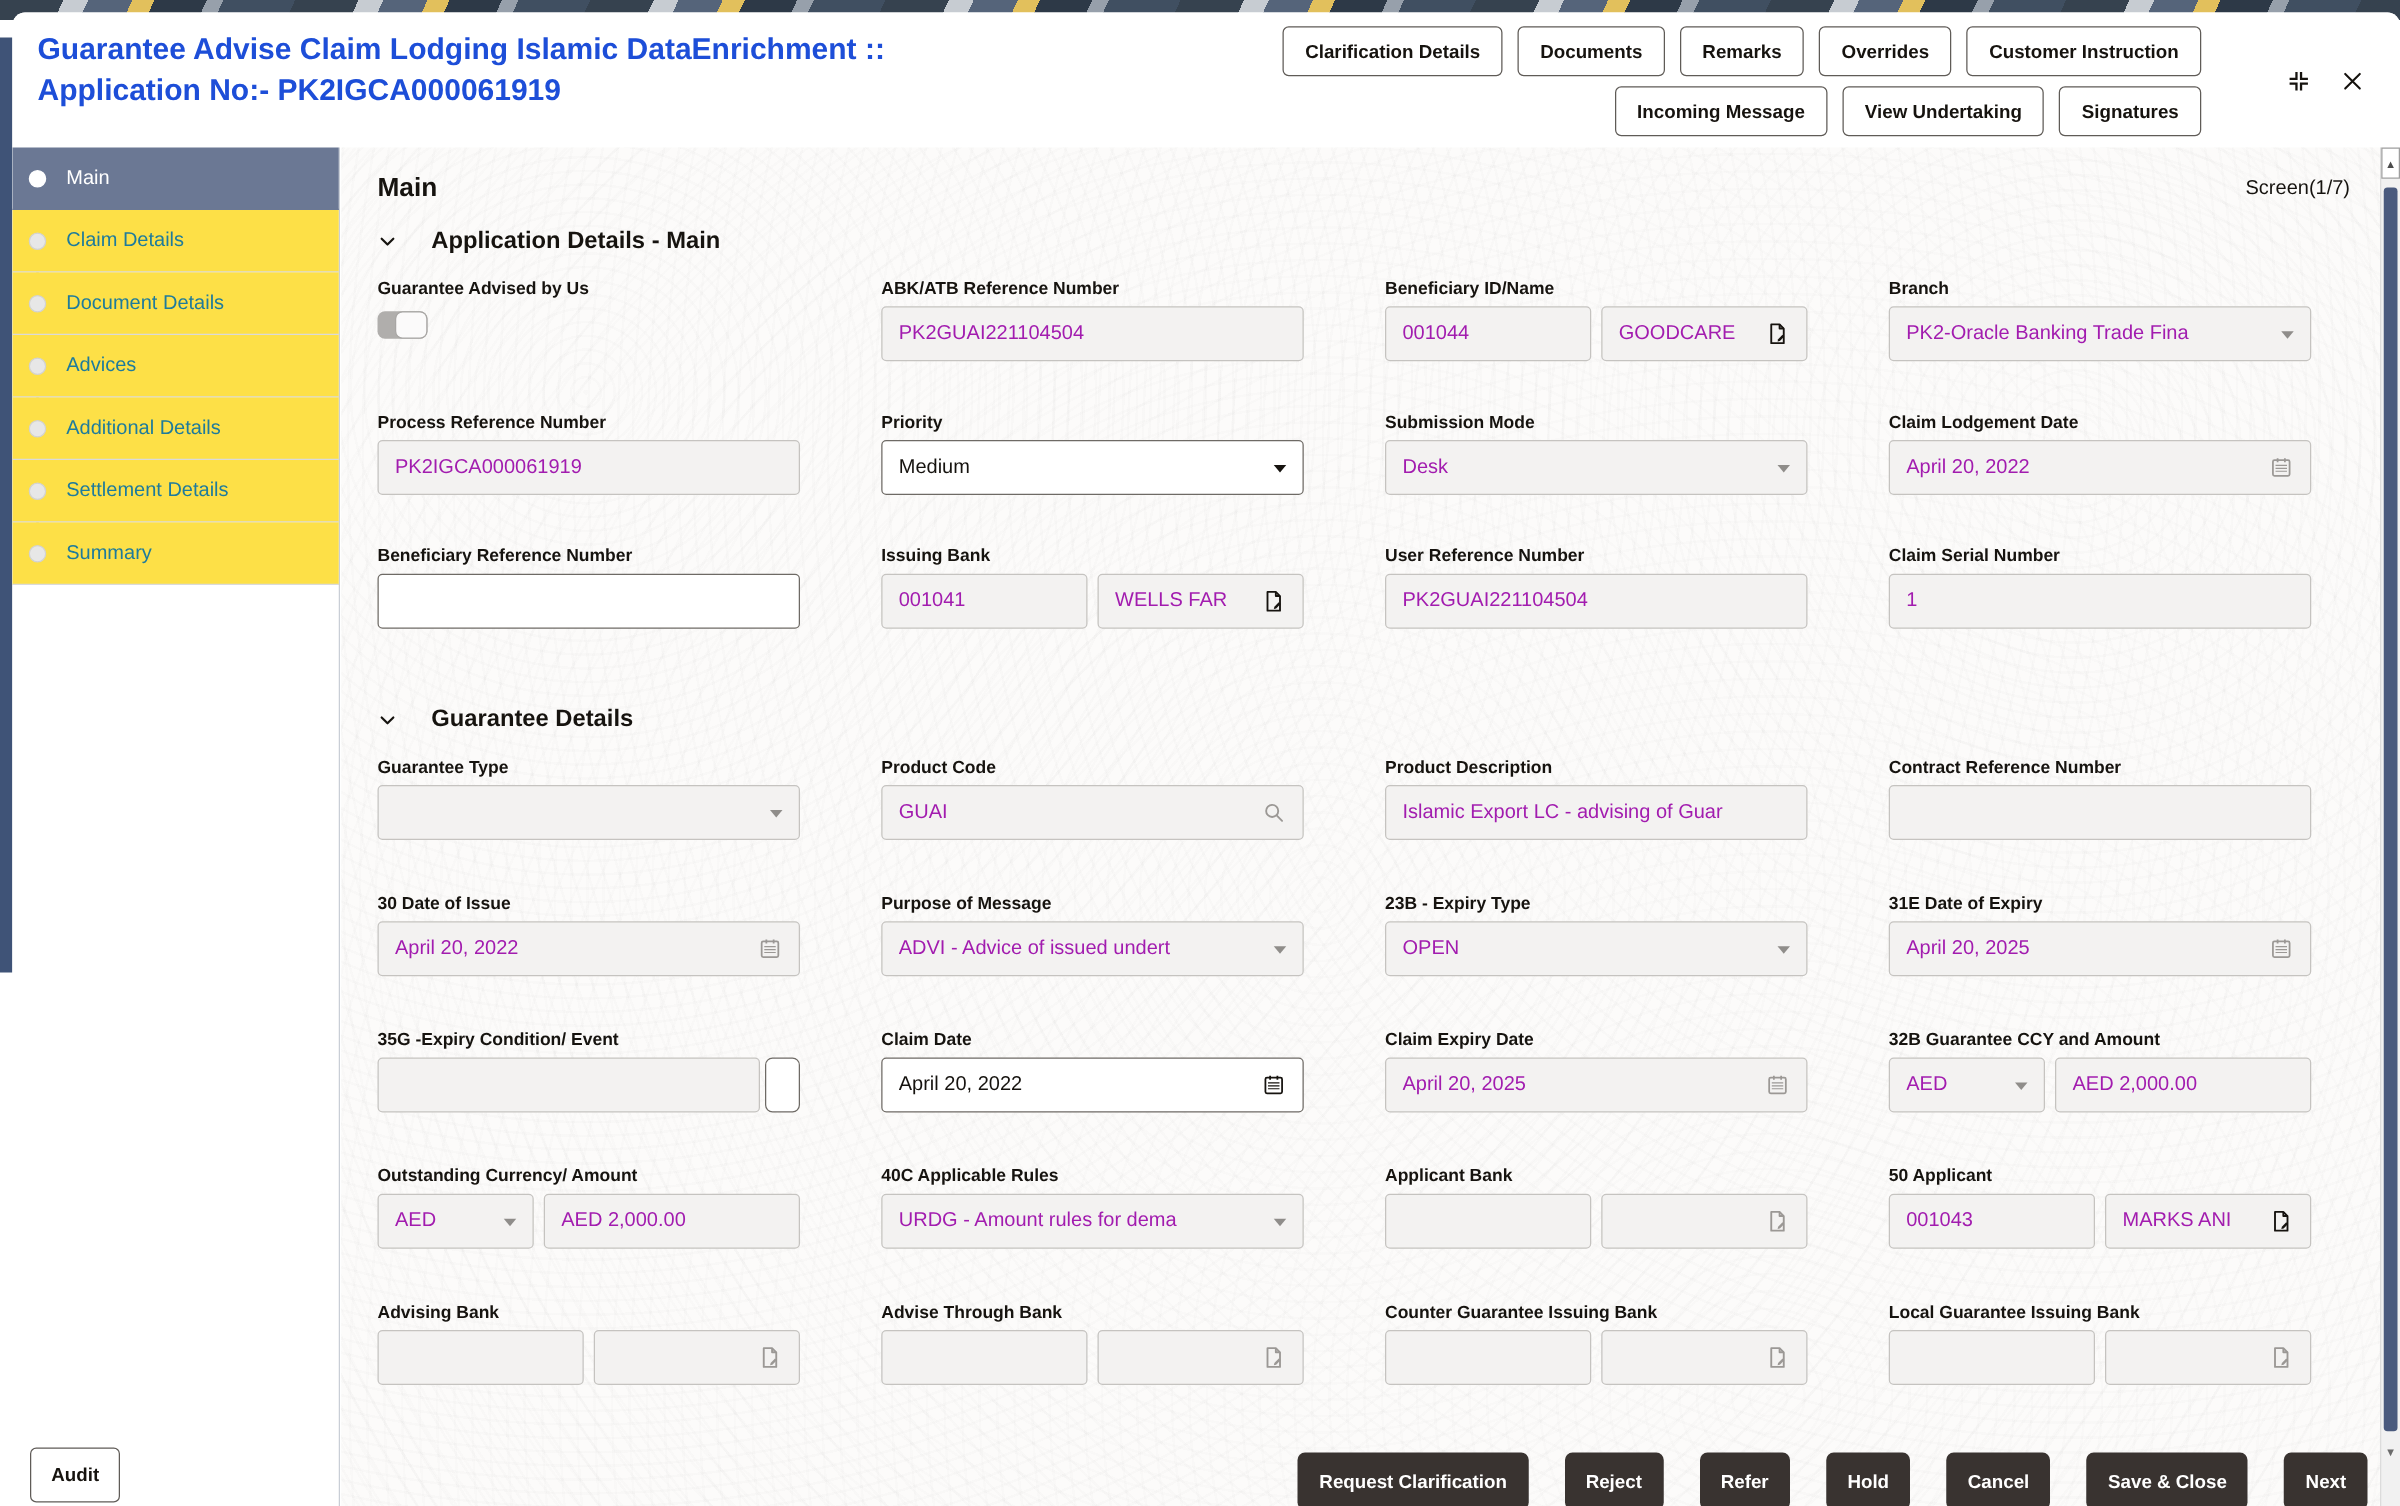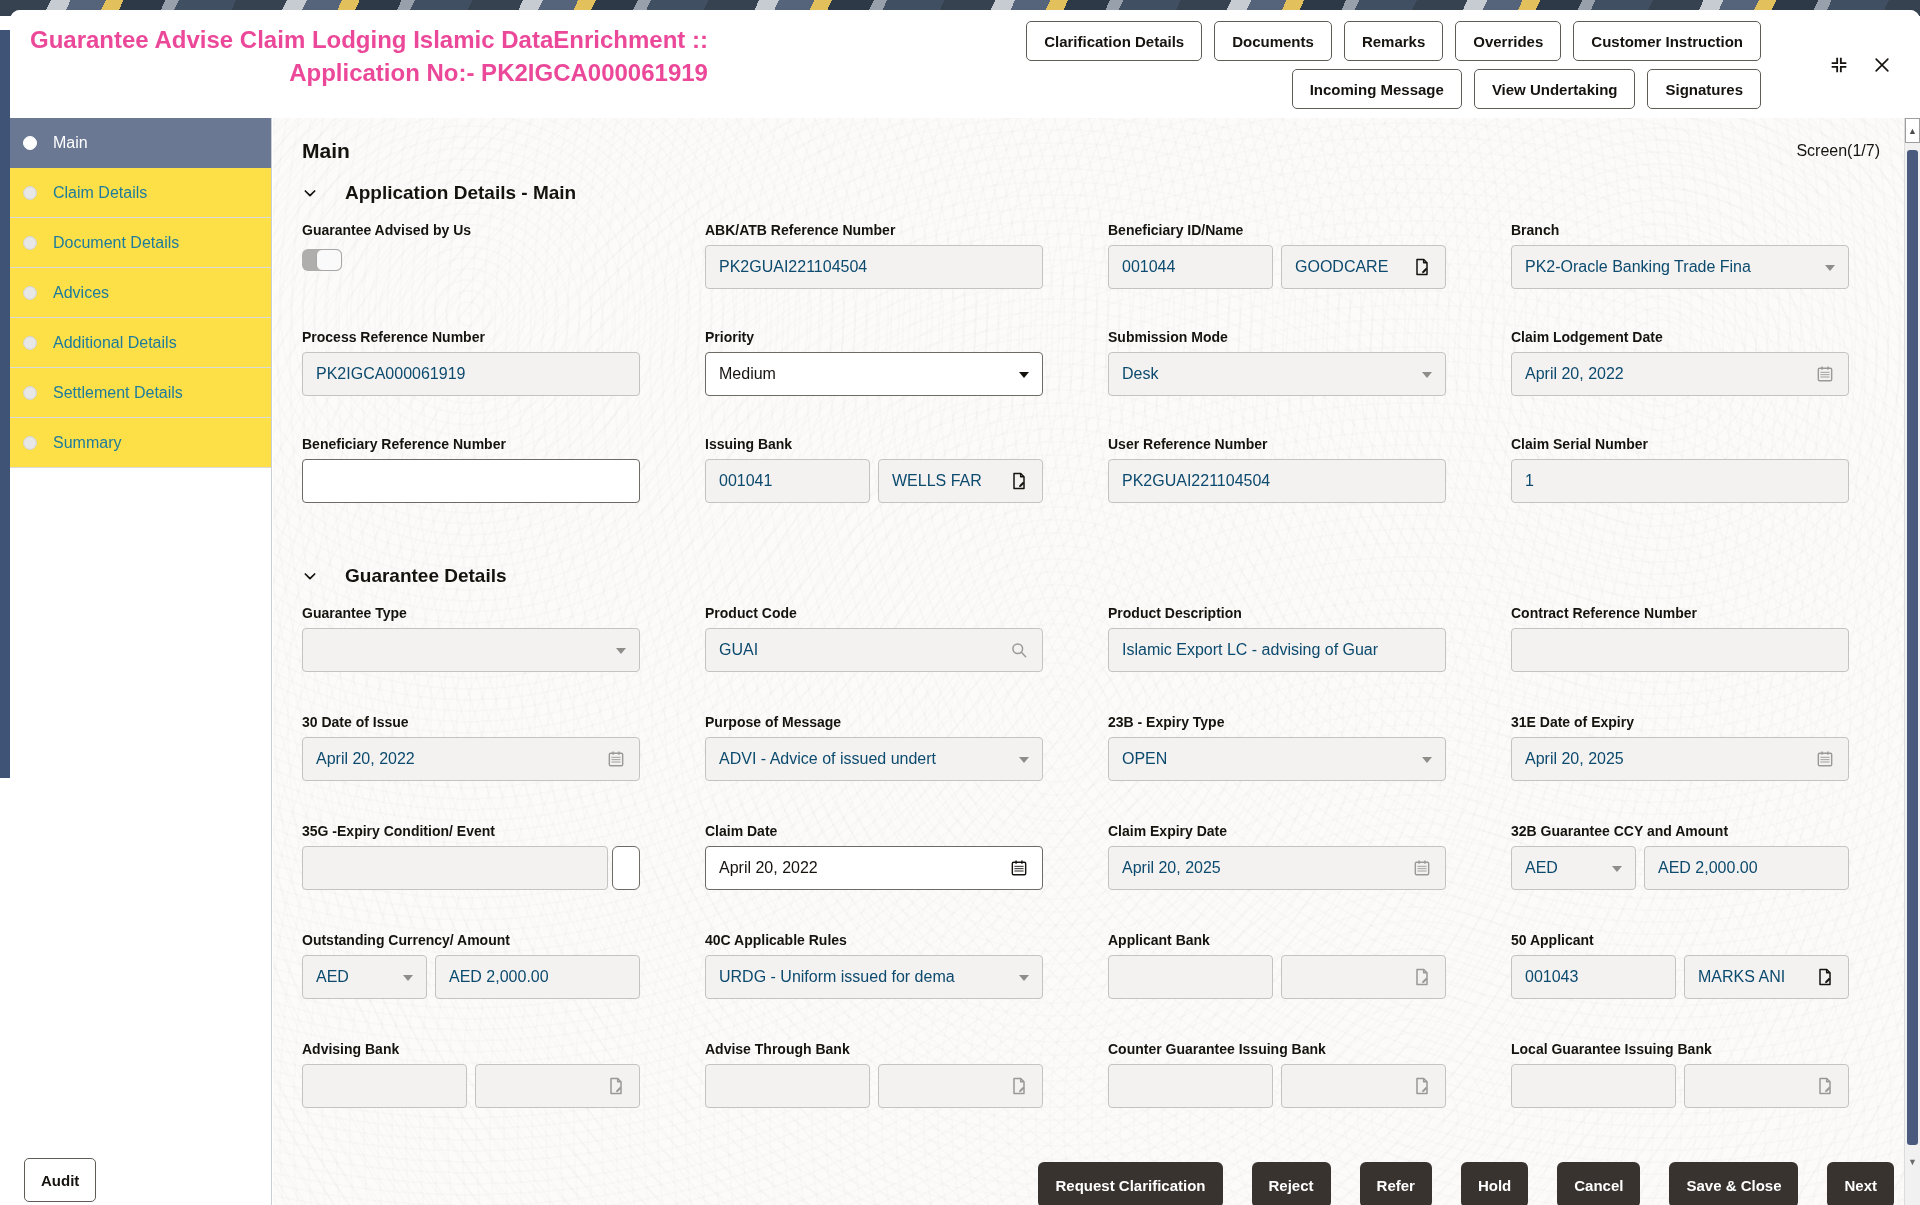--- a/index.html
+++ b/index.html
@@ -15,21 +15,21 @@
   }
   .left-strip { position:absolute; top:30px; left:0; width:10px; height:748px; background:#3f5377; }
 
   .dialog { position:absolute; top:10px; left:10px; right:0; bottom:0; background:#fff;
             border-radius:10px 10px 0 0; }
 
   
   .dlg-header { position:absolute; top:0; left:0; right:0; height:108px; background:#fff;
                 border-radius:10px 10px 0 0; }
   .title { position:absolute; left:20px; top:13px; font-size:24px; font-weight:800;
-           color:#ec4899; line-height:33px;text-align:right; }
+           color:#1d4ed8; line-height:33px; }
   .hdr-buttons { position:absolute; right:159px; top:11px; display:flex; flex-direction:column;
                  gap:8px; align-items:flex-end; }
   .btn-row { display:flex; gap:12px; }
   .btn-w { height:40px; padding:0 17px; background:#fff; border:1px solid #5f5b57;
            border-radius:5px; font-size:15px; font-weight:700; color:#16130f;
            display:flex; align-items:center; white-space:nowrap; cursor:pointer; }
   .win-controls { position:absolute; right:28px; top:44px; display:flex; gap:22px; align-items:center; }
   .win-controls svg { display:block; cursor:pointer; }
 
   
@@ -67,21 +67,21 @@
   .section-head { display:flex; align-items:center; gap:27px; margin:14px 0 18px; cursor:pointer; }
   .section-head.second { margin-top:62px; }
   .section-title { font-size:19px; font-weight:800; color:#16130f; }
 
   .grid { display:grid; grid-template-columns:repeat(4,338px); column-gap:65px; row-gap:40px; }
   .grid.g2 { row-gap:42px; }
 
   .field label { display:block; font-size:14px; font-weight:600; color:#16130f; margin-bottom:7px;
                  white-space:nowrap; }
   .box { height:44px; border:1px solid #c5c3c0; border-radius:4px; background:#f3f2f1;
-         display:flex; align-items:center; padding:0 13px; font-size:16px; color:#0c4a6e;
+         display:flex; align-items:center; padding:0 13px; font-size:16px; color:#a21caf;
          min-width:0; }
   .box.en { background:#ffffff; border-color:#6e6a65; color:#16130f; }
   .box .val { white-space:nowrap; overflow:hidden; flex:1; }
   .box.amt .val { text-align:left; }
   .caret { width:0; height:0; border:5px solid transparent; border-top:6px solid #8f8d8a;
            flex:none; margin-left:8px; margin-top:6px; }
   .box.en .caret { border-top-color:#16130f; }
   .split { display:flex; gap:8px; }
   .split .box { flex:1; }
   .split .box.ccy { flex:0 0 125px; }
@@ -482,21 +482,21 @@
               </div>
               <div class="box amt">
                 <span class="val">AED 2,000.00</span>
               </div>
             </div>
           </div>
 
           <div class="field">
             <label>40C Applicable Rules</label>
             <div class="box">
-              <span class="val">URDG - Uniform issued for dema</span>
+              <span class="val">URDG - Amount rules for dema</span>
               <span class="caret"></span>
             </div>
           </div>
 
           <div class="field">
             <label>Applicant Bank</label>
             <div class="split">
               <div class="box">
                 <span class="val"></span>
               </div>

